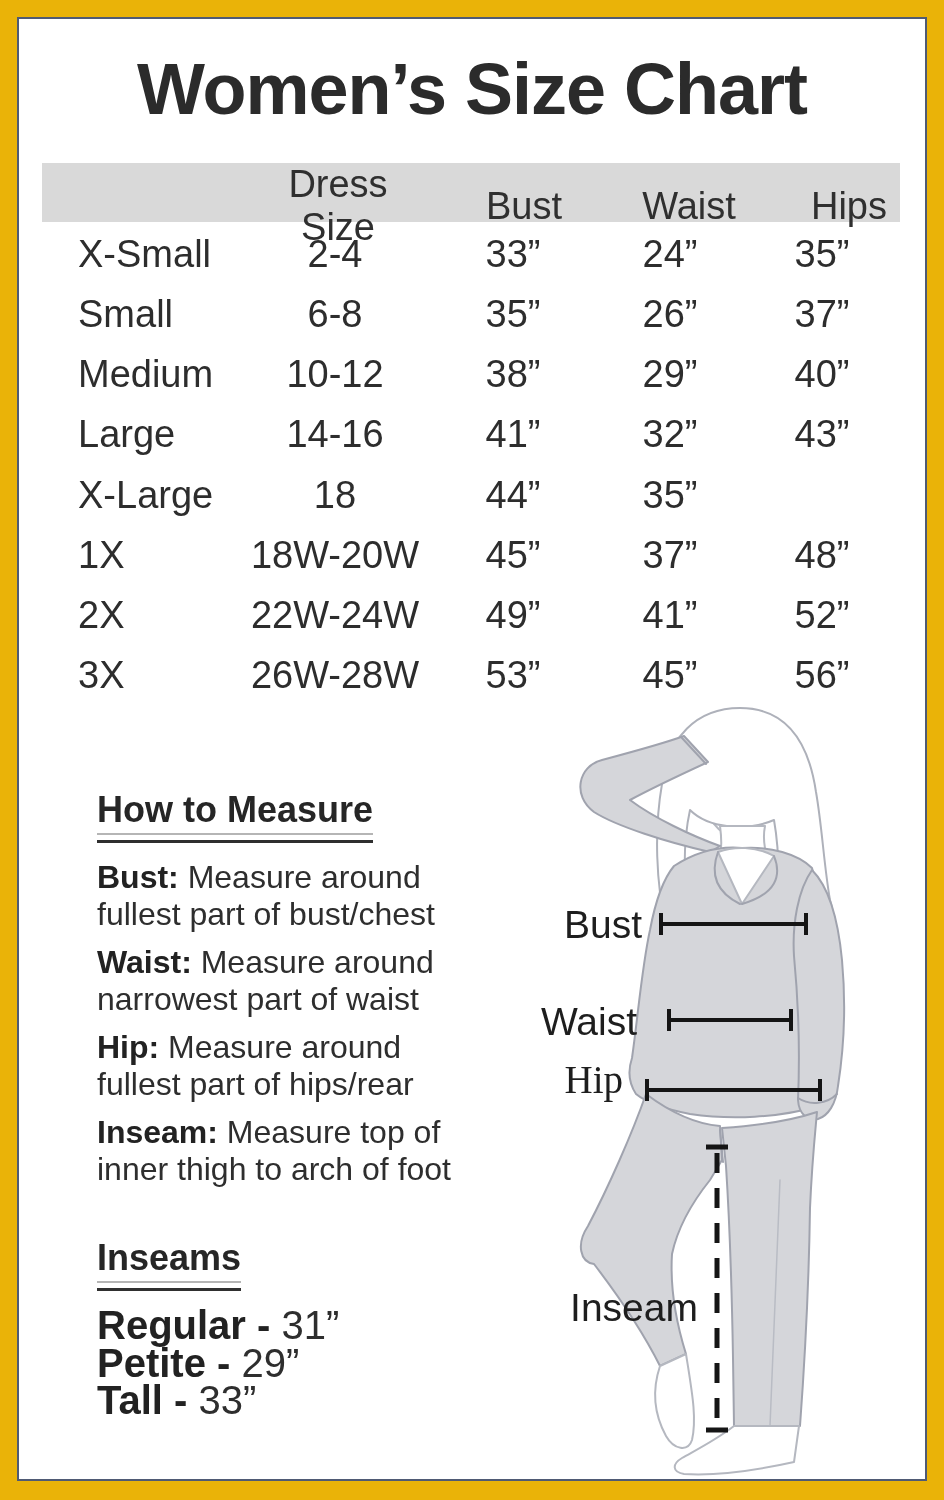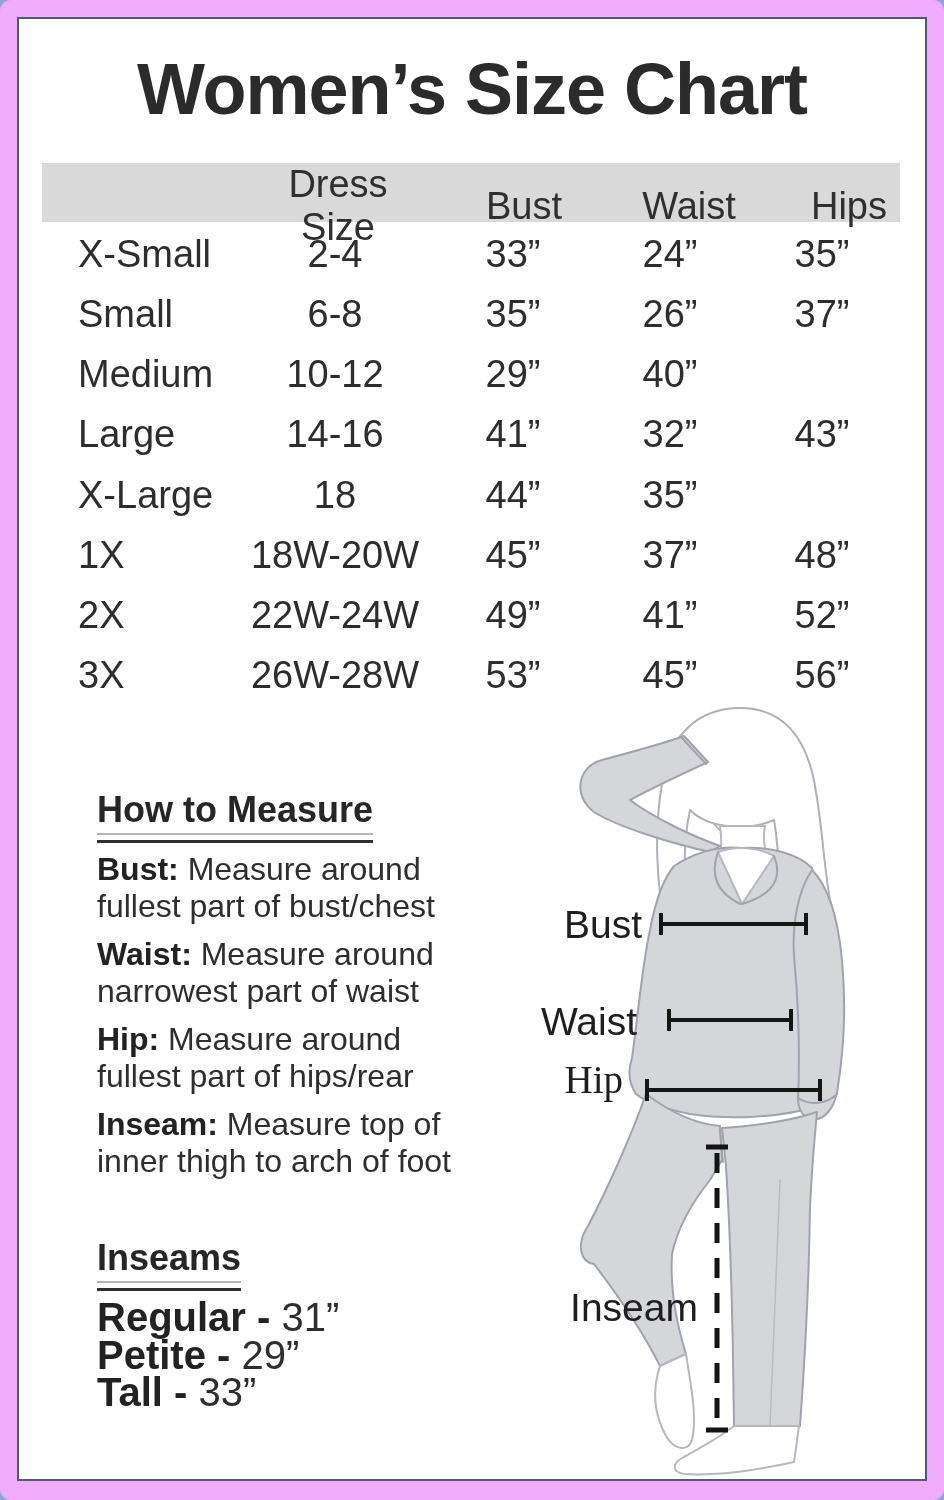--- a/index.html
+++ b/index.html
@@ -1,19 +1,19 @@
 <!DOCTYPE html>
 <html><head>
 <meta charset="utf-8">
 <style>
   html,body { margin:0; padding:0; background:#8ea6d2; }
   .canvas {
     position:relative; width:944px; height:1500px; margin:0 auto;
-    background:#f0abfc; overflow:hidden;
-    font-family:"Liberation Sans", sans-serif; color:#2e2e2e;border-radius:11px;
+    background:#eab308; overflow:hidden;
+    font-family:"Liberation Sans", sans-serif; color:#2e2e2e;
   }
   .page {
     position:absolute; left:17px; top:17px; right:17px; bottom:19px;
     background:#ffffff; border:2px solid #4f5a74; box-sizing:border-box;
   }
   .title {
     position:absolute; left:0; right:0; top:49px; margin:0;
     text-align:center; font-size:72px; line-height:80px; font-weight:700;
     letter-spacing:-1px; color:#2b2b2b;
   }
@@ -31,21 +31,21 @@
   }
   .trow {
     height:60.25px; display:grid;
     grid-template-columns:198px 180px 176px 138px 166px;
     align-items:center;
   }
   .trow .cell { font-size:38px; color:#2d2d2d; text-align:center; }
   .trow .cell.size-name { text-align:left; padding-left:31px; }
   .howto { position:absolute; left:97px; top:789px; width:430px; }
   .section-heading {
-    display:inline-block; margin:0 0 8px 0; font-size:36px; font-weight:700;
+    display:inline-block; margin:0 0 16px 0; font-size:36px; font-weight:700;
     color:#262626; padding-bottom:5px; border-bottom:3px solid #2f2f2f;
   }
   .section-heading::after {
     content:""; display:block; height:2px; background:#b5b5b5; margin-top:2px;
   }
   .howto p { margin:0 0 11px 0; font-size:32px; line-height:37px; color:#2e2e2e; }
   .howto p b, .inseams div b { font-weight:700; color:#222; }
   .pre { white-space:pre-line; }
   .inseams { position:absolute; left:97px; top:1237px; width:430px; }
   .inseams .ins-line { font-size:40px; line-height:37.5px; color:#2e2e2e; }
@@ -87,20 +87,21 @@
     <div class="trow">
       <div class="cell size-name">Small</div>
       <div class="cell">6-8</div>
       <div class="cell">35”</div>
       <div class="cell">26”</div>
       <div class="cell">37”</div>
     </div>
     <div class="trow">
       <div class="cell size-name">Medium</div>
       <div class="cell">10-12</div>
+      <div class="cell">38”</div>
       <div class="cell">29”</div>
       <div class="cell">40”</div>
     </div>
     <div class="trow">
       <div class="cell size-name">Large</div>
       <div class="cell">14-16</div>
       <div class="cell">41”</div>
       <div class="cell">32”</div>
       <div class="cell">43”</div>
     </div>

